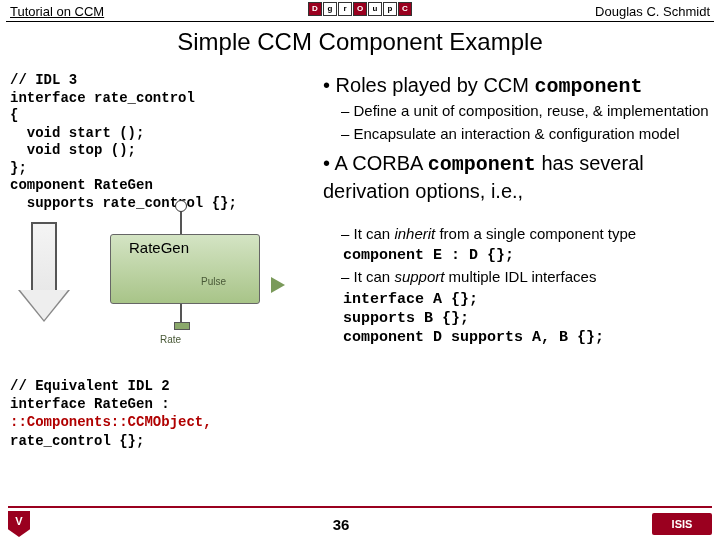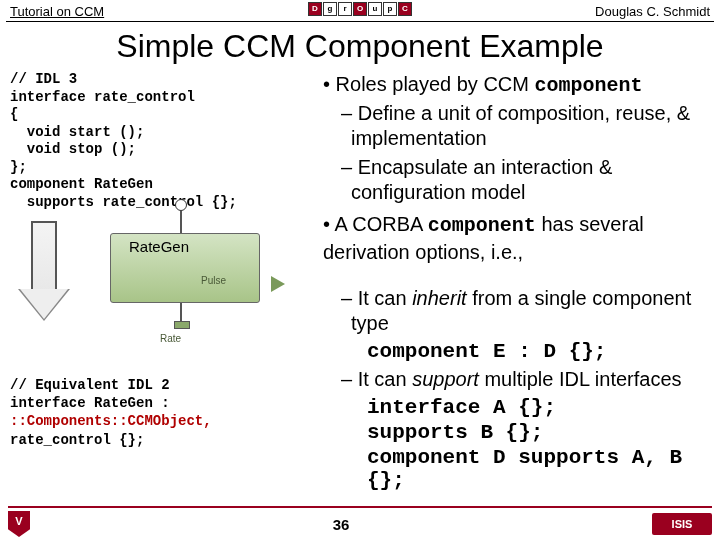--- a/index.html
+++ b/index.html
@@ -33,24 +33,24 @@
     font-size: 8px;
     text-align: center;
     line-height: 12px;
     font-weight: bold;
   }
   .logo-box.filled { background: #9a001f; color: #fff; }
   .hr-top { border: none; border-top: 1px solid #000; margin: 0 6px; }
 
   .title {
     text-align: center;
-    font-size: 32px;
+    font-size: 24px;
     font-family: Arial, sans-serif;
     font-weight: normal;
-    margin: 6px 0 6px 0;
+    margin: 6px 0 16px 0;
   }
 
   .content {
     display: flex;
     padding: 0 10px;
     gap: 8px;
   }
   .left-col {
     width: 305px;
     flex-shrink: 0;
@@ -66,34 +66,34 @@
     line-height: 1.25;
     white-space: pre;
   }
   .bullet {
     font-size: 20px;
     line-height: 1.35;
     margin-bottom: 2px;
   }
   .bullet::before { content: "• "; }
   .subbullet {
-    font-size: 20px;
+    font-size: 15px;
     line-height: 1.25;
     margin-left: 18px;
     text-indent: -10px;
     padding-left: 10px;
     margin-bottom: 4px;
   }
   .subbullet::before { content: "– "; }
   .mono { font-family: "Courier New", Courier, monospace; font-weight: bold; }
   .mono-block {
     font-family: "Courier New", Courier, monospace;
     font-weight: bold;
-    font-size: 21px;
-    margin-left: 44px;
+    font-size: 15px;
+    margin-left: 20px;
     margin-top: 2px;
     margin-bottom: 2px;
   }
   em.it { font-style: italic; }
 
   
   .diagram {
     position: relative;
     height: 155px;
     margin-top: 6px;

